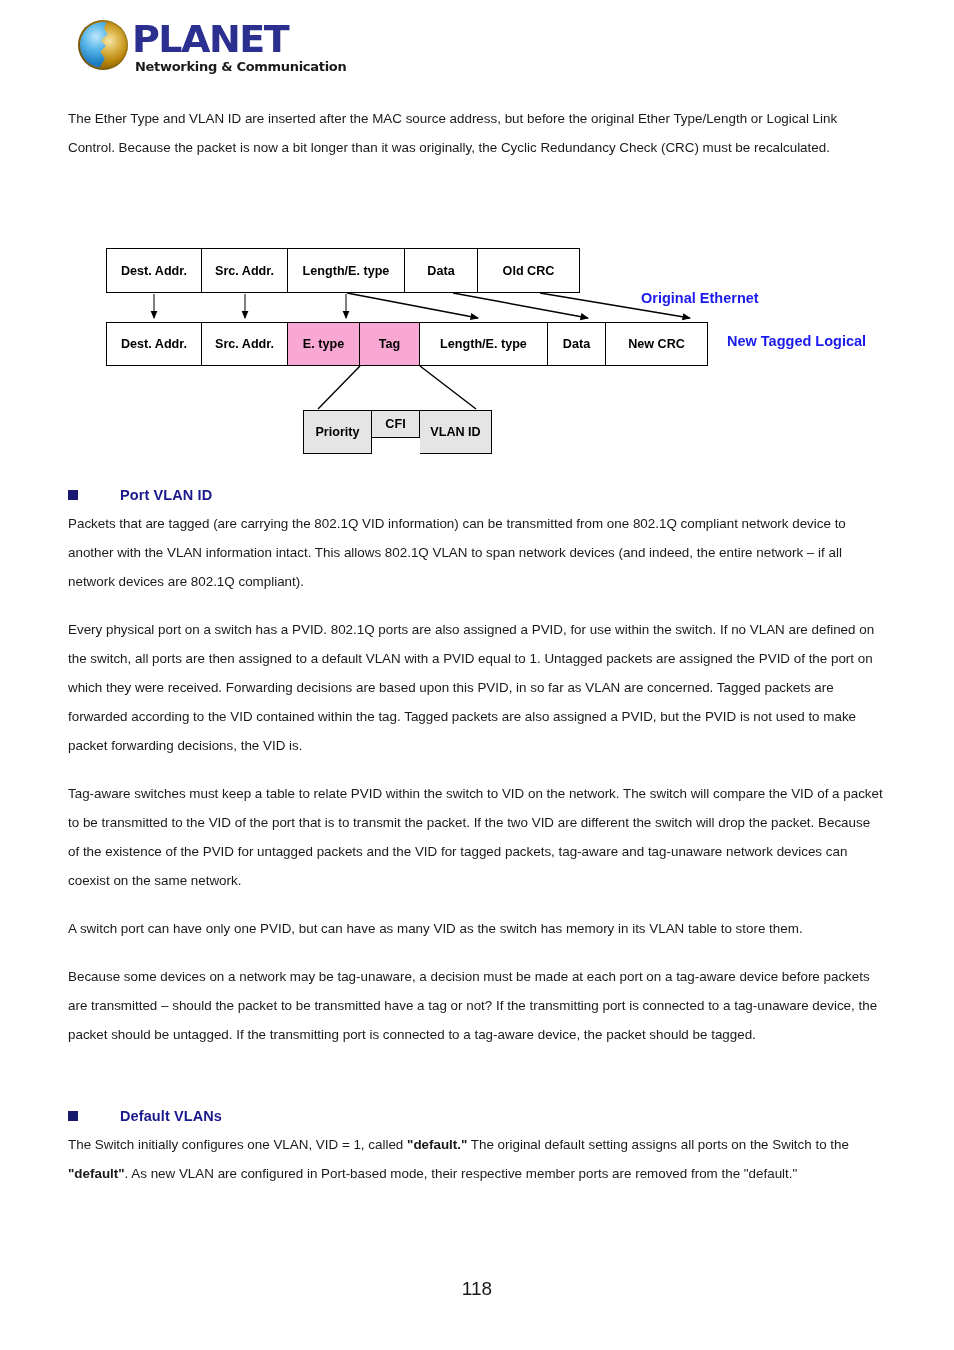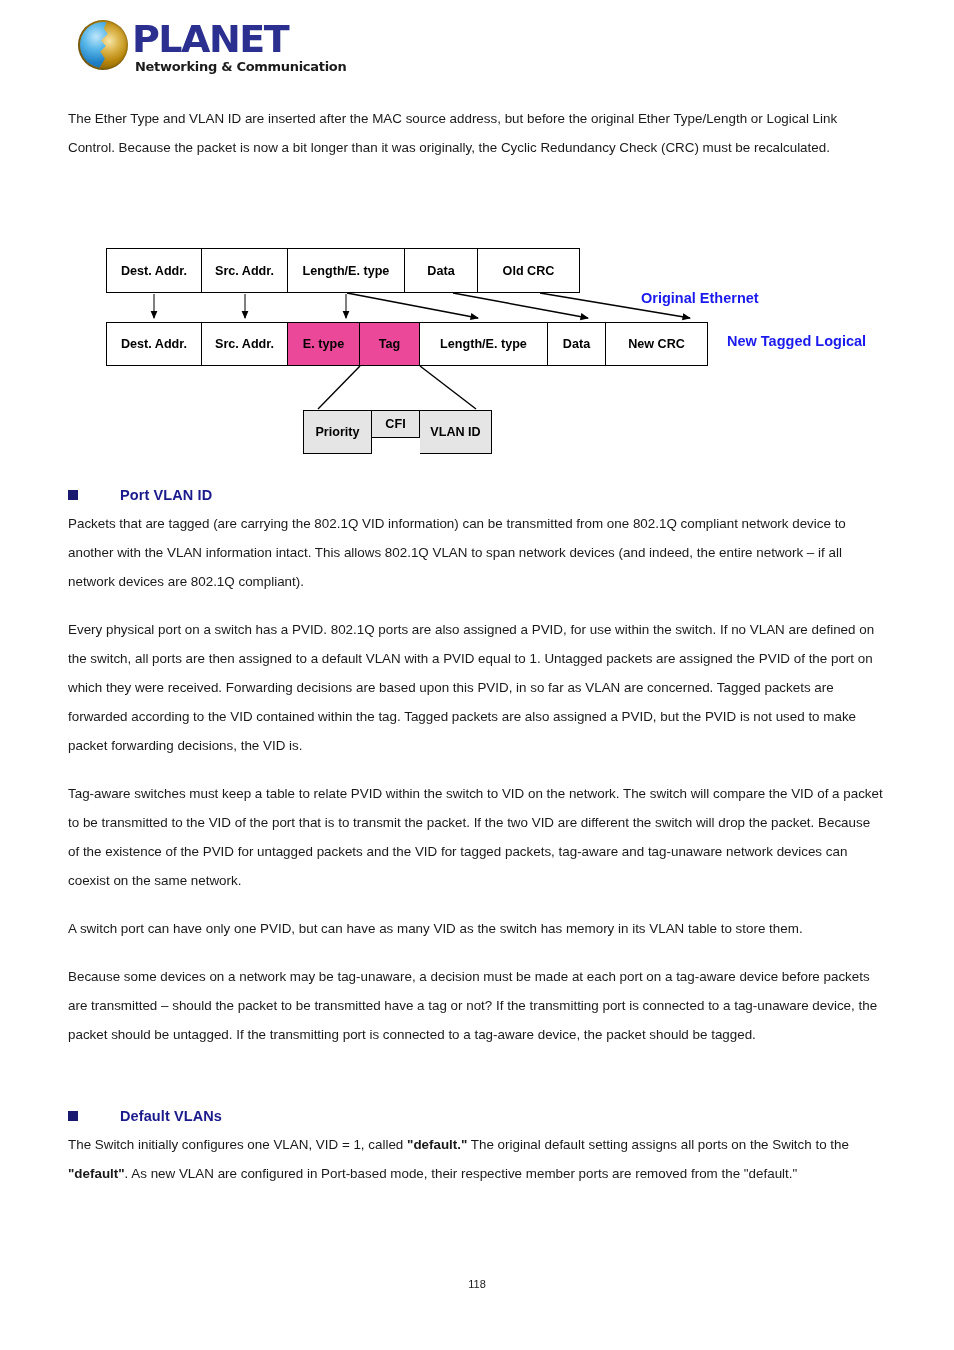--- a/index.html
+++ b/index.html
@@ -123,21 +123,21 @@
     background: #ffffff;
     display: flex;
     align-items: center;
     justify-content: center;
     font-size: 12.6px;
     font-weight: bold;
     color: #000;
     white-space: nowrap;
     font-family: "Liberation Sans", sans-serif;
   }
-  .pkt-cell.yellow { background: #ec4899; }
+  .pkt-cell.yellow { background: #f9a8d4; }
   .pkt-cell.green  { background: #e5e5e5; }
   .pkt-cell.nol { border-left-width: 0; }
 
   .dlabel {
     position: absolute;
     font-size: 14.5px;
     font-weight: bold;
     color: #1a1aee;
     white-space: nowrap;
     font-family: "Liberation Sans", sans-serif;
@@ -151,21 +151,21 @@
     overflow: visible;
   }
 
   
   .page-number {
     position: absolute;
     left: 0;
     top: 1278px;
     width: 954px;
     text-align: center;
-    font-size: 11px;
+    font-size: 19px;
     color: #1a1a1a;
   }
   b.inline-bold { font-weight: bold; }
 </style>
 </head>
 <body>
 
 <div class="logo-block">
   <div class="logo-globe"></div>
   <div class="logo-wordmark">PLANET</div>

